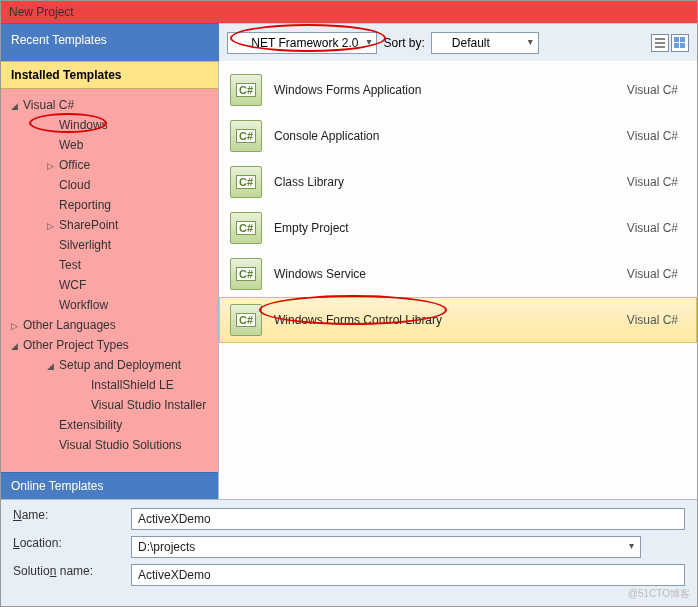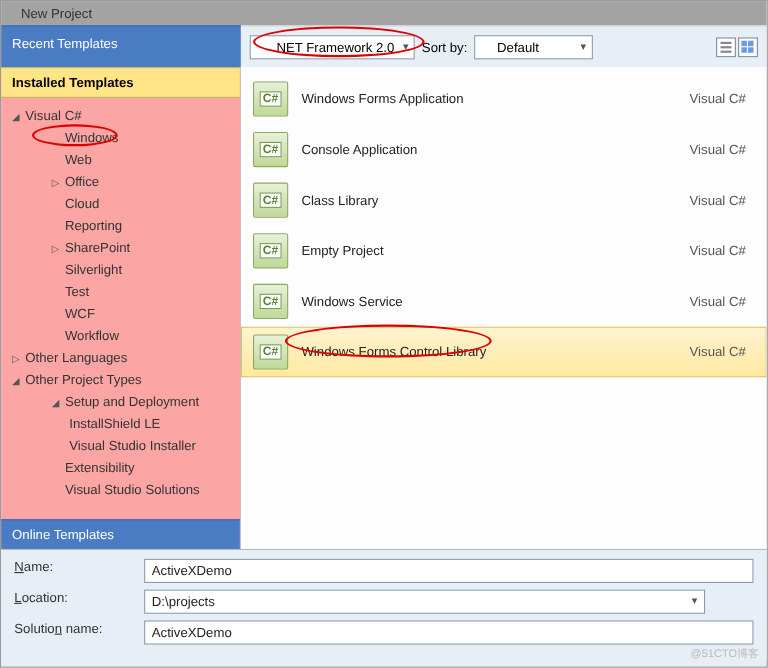--- a/index.html
+++ b/index.html
@@ -1,38 +1,38 @@
 <!DOCTYPE html>
 <html><head>
   <meta charset="utf-8">
   <style>
     * { box-sizing: border-box; margin: 0; padding: 0; font-family: "Segoe UI", Tahoma, sans-serif; font-size: 12px; }
     body { background: #e8eef5; width: 698px; height: 607px; overflow: hidden; border: 1px solid #999; }
-    .title { padding: 4px 18px; background: #a3a3a3; color: #333; }
+    .title { padding: 4px 8px; background: #ef4444; color: #333; }
     .top-row { display: flex; height: 38px; }
     .recent { background: #4a7cc4; color: #fff; width: 218px; padding: 9px 10px; border-top: 1px solid #3a6cb4; }
     .toolbar { flex: 1; background: #e8eef5; display: flex; align-items: center; gap: 6px; padding: 0 8px; border-top: 1px solid #ccc; }
     .dropdown { background: #fff; border: 1px solid #8a9cb0; padding: 3px 18px 3px 20px; position: relative; cursor: pointer; }
     .dropdown::after { content: "▾"; position: absolute; right: 5px; top: 3px; font-size: 10px; color: #555; }
     .ellipse1 { position: absolute; border: 2px solid #d00; border-radius: 50%; width: 156px; height: 28px; left: 230px; top: 24px; pointer-events: none; }
     .view-btns { display: flex; gap: 2px; margin-left: auto; }
     .view-btn { width: 18px; height: 18px; border: 1px solid #7a8ca0; background: #fff; display: flex; }
     .vb-lines { flex-direction: column; gap: 2px; padding: 3px; }
     .vb-lines i { height: 2px; background: #888; }
     .vb-grid { flex-wrap: wrap; gap: 1px; padding: 2px; }
     .vb-grid i { width: 5px; height: 5px; background: #6a9de0; }
     .content { display: flex; height: 438px; }
     .sidebar { width: 218px; background: #fca5a5; display: flex; flex-direction: column; border-right: 1px solid #b0bac6; }
     .installed { background: #ffe488; padding: 6px 10px; font-weight: bold; border-top: 1px solid #c8b060; border-bottom: 1px solid #c8b060; }
     .tree { flex: 1; overflow-y: auto; padding: 6px 0; position: relative; }
     .tree-item { padding: 3px 0 3px 8px; color: #333; cursor: pointer; white-space: nowrap; }
     .arrow { display: inline-block; width: 12px; font-size: 9px; color: #555; }
     .lvl0 { padding-left: 10px; }
     .lvl1 { padding-left: 46px; }
-    .lvl2 { padding-left: 50px; }
+    .lvl2 { padding-left: 78px; }
     .ellipse-windows { position: absolute; border: 2px solid #d00; border-radius: 50%; width: 78px; height: 20px; left: 28px; top: 24px; pointer-events: none; }
     .online { background: #4a7cc4; color: #fff; padding: 6px 10px; border-top: 1px solid #3a6cb4; }
     .main { flex: 1; background: #fdfdfd; overflow-y: auto; position: relative; padding-top: 6px; }
     .tpl { display: flex; align-items: center; padding: 6px 10px; gap: 12px; cursor: pointer; border: 1px solid transparent; }
     .tpl.selected { background: linear-gradient(#fff3d0, #ffe8a0); border: 1px solid #e0c060; }
     .tpl-icon { width: 32px; height: 32px; background: linear-gradient(#e8f0d8, #c0d898); border: 1px solid #8aa860; display: flex; align-items: center; justify-content: center; border-radius: 2px; }
     .tpl-icon span { background: #fff; border: 1px solid #7a9850; padding: 0 2px; font-weight: bold; color: #5a8030; font-size: 11px; }
     .tpl-name { flex: 1; color: #222; }
     .tpl-lang { color: #555; padding-right: 8px; }
     .ellipse-tpl { position: absolute; border: 2px solid #d00; border-radius: 50%; width: 188px; height: 30px; left: 40px; top: 234px; pointer-events: none; }

